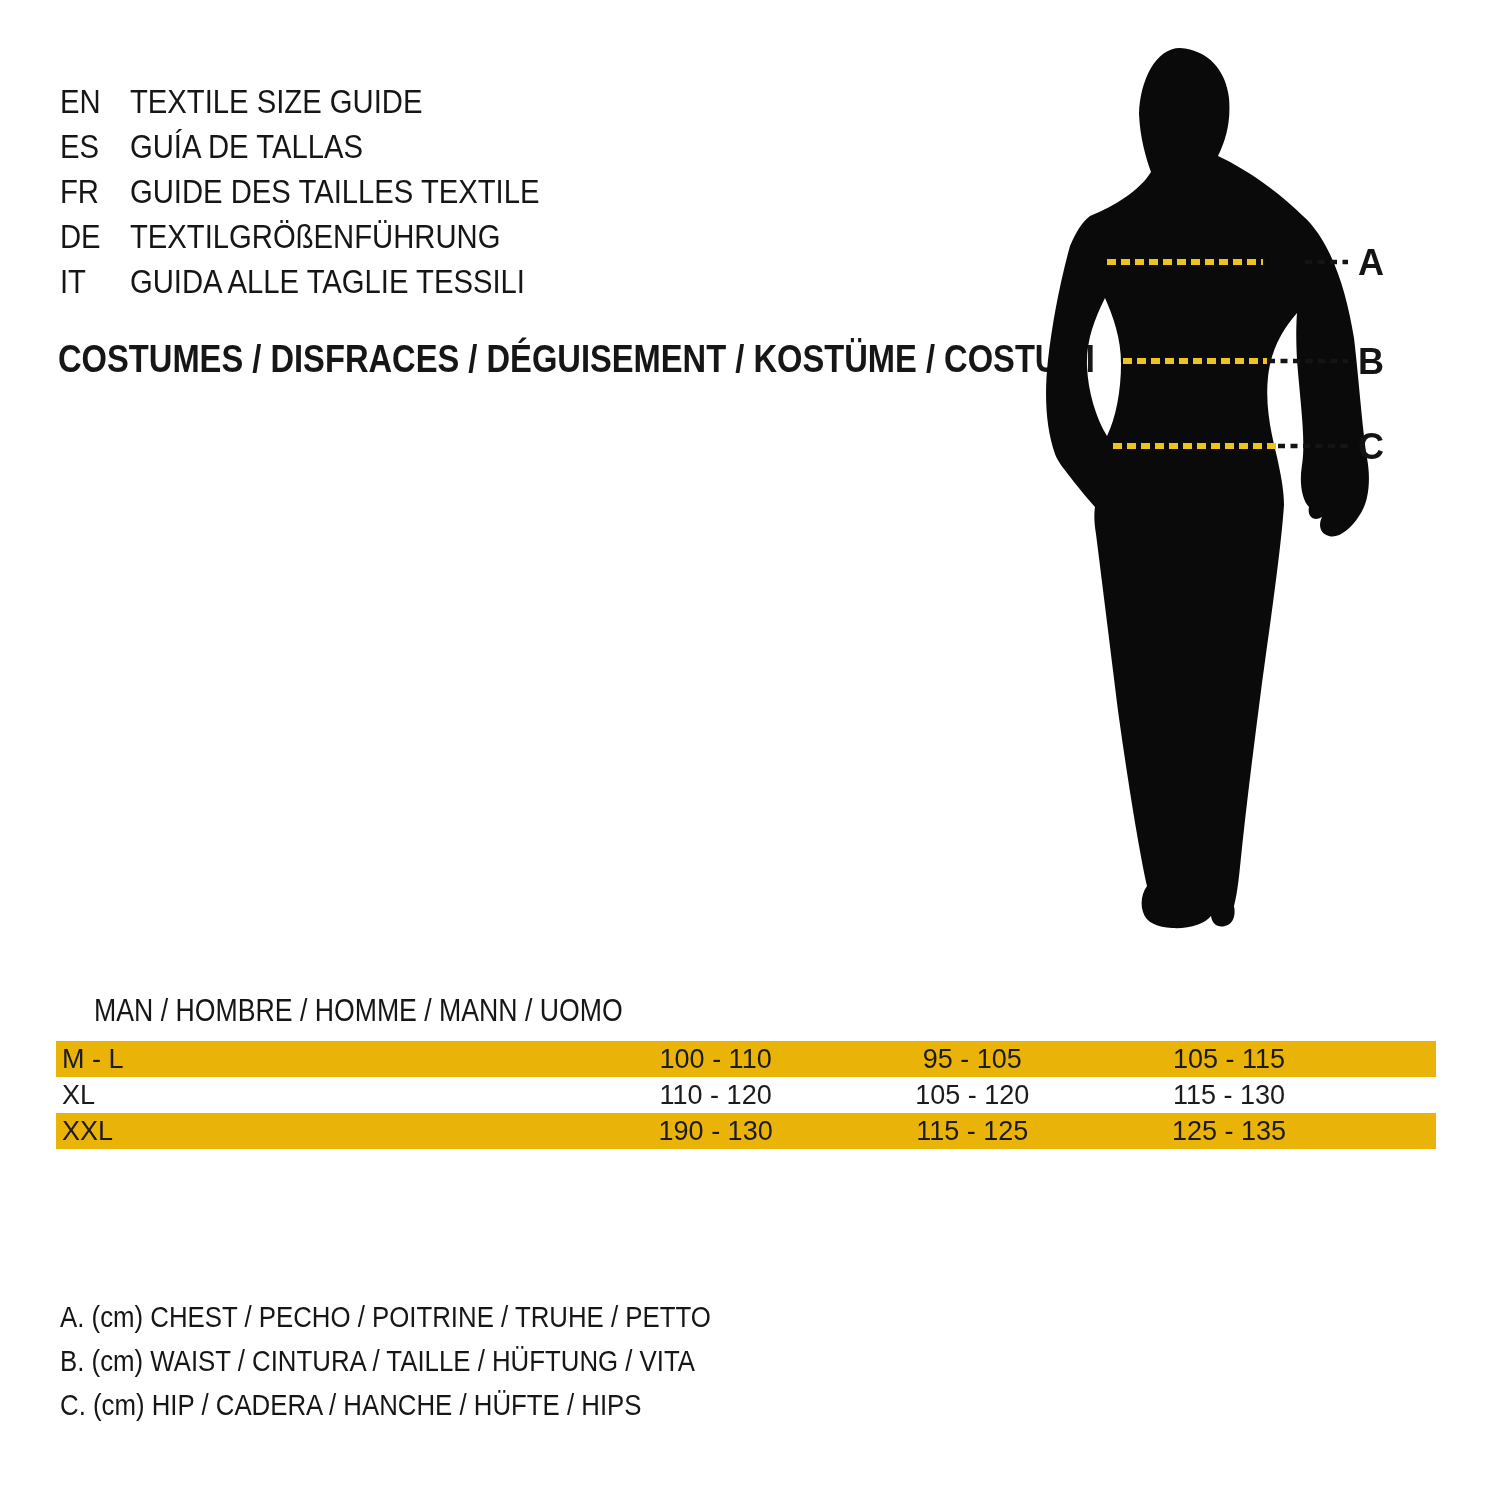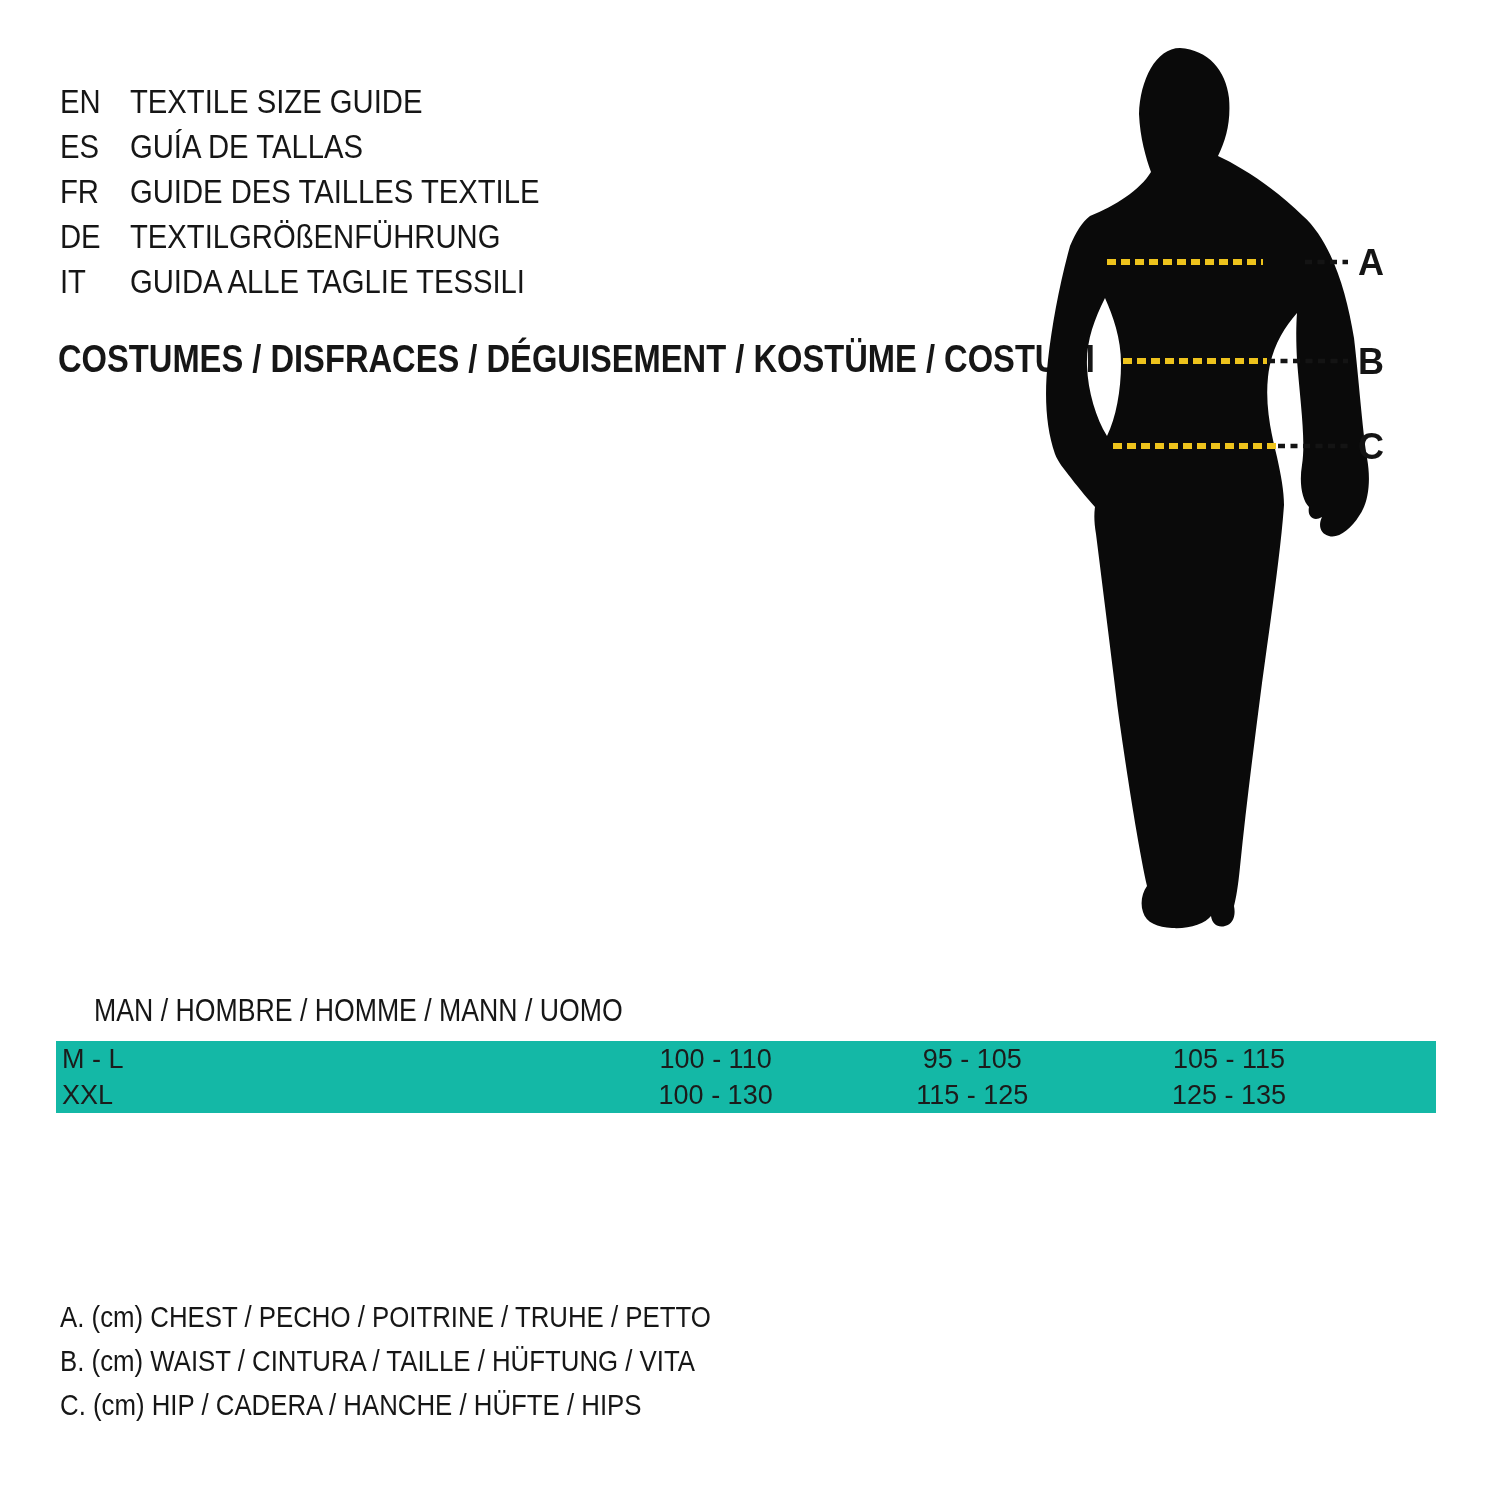--- a/index.html
+++ b/index.html
@@ -19,21 +19,21 @@
   .category{left:58px;top:338px;font-size:38px;font-weight:bold;line-height:42px;}
   
   .section{left:58px;top:994px;font-size:31px;line-height:34px;margin-left:36px;}
 
   
   .size-table{left:56px;top:1041px;width:1380px;border-collapse:collapse;table-layout:fixed;
               font-size:27px;color:#1b1b1b;}
   .size-table td{padding:0;vertical-align:middle;}
   .size-table tr{height:36px;}
   .size-table tr.hdr{height:35px;background:#cbcbcb;}
-  .size-table tr.alt{background:#14b8a6;}
+  .size-table tr.alt{background:#eab308;}
   .c-size{text-align:left;padding-left:6px !important;}
   .c-val{text-align:center;}
 
   
   .footnote{left:60px;font-size:30px;line-height:34px;text-decoration:underline;}
 
   
   .figure-svg{left:1000px;top:30px;}
   .figure-svg text{font-family:"Liberation Sans","DejaVu Sans",sans-serif;
                    font-size:36px;font-weight:bold;fill:#141414;}
@@ -135,23 +135,30 @@
         <col style="width:5.7%">
     </colgroup>
     <tbody>
       <tr class="alt">
         <td class="c-size">M - L</td>
         <td class="c-val">100 - 110</td>
         <td class="c-val">95 - 105</td>
         <td class="c-val">105 - 115</td>
         <td></td>
       </tr>
+      <tr>
+        <td class="c-size">XL</td>
+        <td class="c-val">110 - 120</td>
+        <td class="c-val">105 - 120</td>
+        <td class="c-val">115 - 130</td>
+        <td></td>
+      </tr>
       <tr class="alt">
         <td class="c-size">XXL</td>
-        <td class="c-val">100 - 130</td>
+        <td class="c-val">190 - 130</td>
         <td class="c-val">115 - 125</td>
         <td class="c-val">125 - 135</td>
         <td></td>
       </tr>
     </tbody>
   </table>
 
   <div class="abs footnote" style="top:1300px">
     <span class="cond">A. (cm) CHEST / PECHO / POITRINE / TRUHE / PETTO</span>
   </div>

